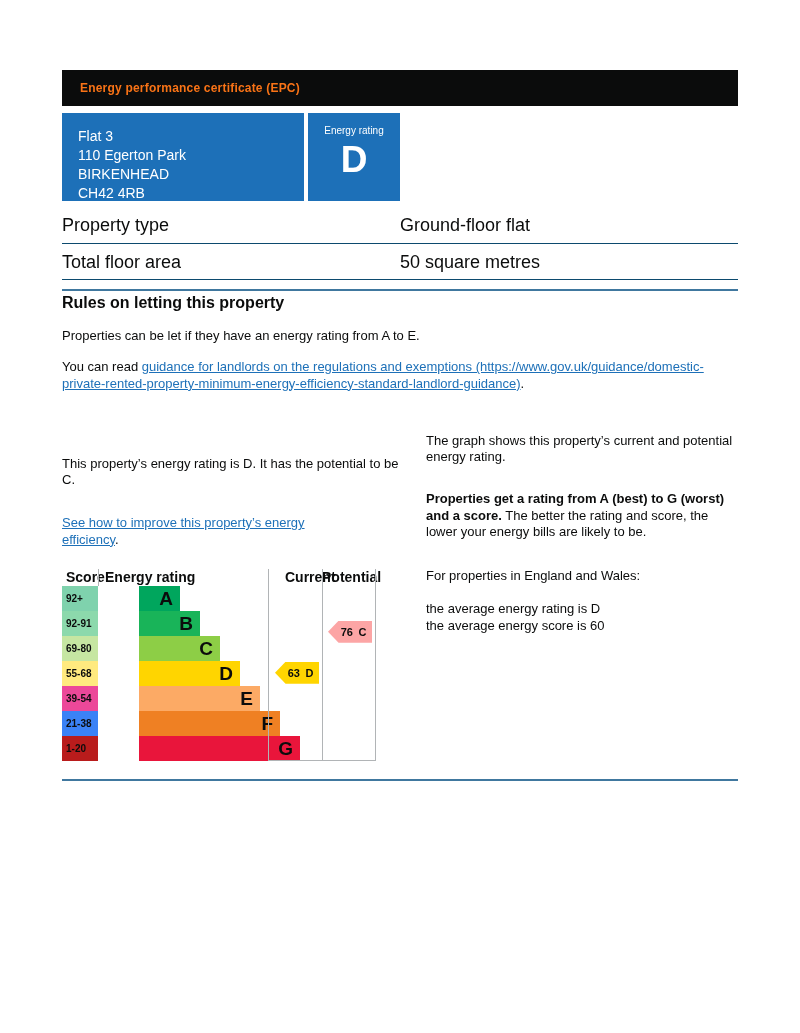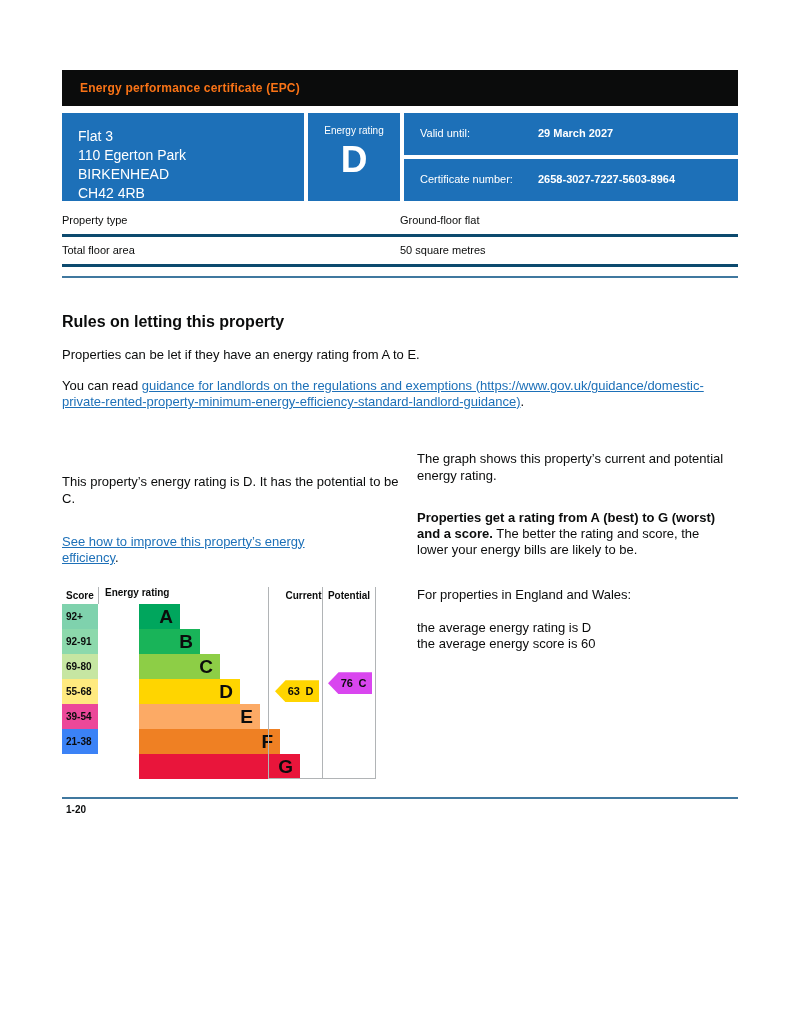--- a/index.html
+++ b/index.html
@@ -21,43 +21,43 @@
   .rating-box { width:92px; text-align:center; padding-top:12px; }
   .rating-box .rating-label { font-size:10px; }
   .rating-box .rating-letter { font-size:37px; font-weight:bold; line-height:1.1; margin-top:2px; }
   .meta-col { flex:1; display:flex; flex-direction:column; gap:4px; }
   .meta-box { flex:1; display:flex; align-items:center; font-size:11px; padding-left:16px; }
   .meta-box .meta-label { width:118px; }
   .meta-box .meta-value { font-weight:bold; }
 
   
   .prop-table { margin-top:6px; }
-  .prop-row { display:grid; grid-template-columns:338px 1fr; padding:7px 0 6px 0; border-bottom:3px solid #0c4a6e; font-size:11px; }
+  .prop-row { display:grid; grid-template-columns:338px 1fr; padding:7px 0 6px 0; border-bottom:1px solid #0c4a6e; font-size:18px; }
 
   hr.blue-rule { border:none; border-top:2px solid #40789f; margin-top:9px; }
 
   
-  h2 { font-size:16px; font-weight:bold; margin-top:34px; }
+  h2 { font-size:16px; font-weight:bold; margin-top:2px; }
   .rules p { margin-top:15px; }
   a { color:#1d70b8; text-decoration:underline; }
 
   .rating-section { display:flex; margin-top:41px; }
   .col-left { width:340px; }
-  .col-right { width:312px; margin-left:15px; }
+  .col-right { width:312px; margin-left:24px; }
   .col-left h2 { margin-top:0; }
   .col-left .intro { margin-top:23px; }
   .col-left .improve-link { display:block; margin-top:27px; width:290px; }
   .col-right p { margin-top:0; }
   .col-right .p2 { margin-top:26px; }
   .col-right .p3 { margin-top:28px; }
   .col-right .avg { margin-top:17px; }
 
   
   .epc-chart { position:relative; width:314px; margin-top:21px; font-size:11px; }
-  .chart-header { display:flex; height:17px; font-weight:bold; font-size:10px; align-items:center; }
+  .chart-header { display:flex; height:17px; font-weight:bold; font-size:14px; align-items:flex-start; }
   .ch-score { width:36px; padding-left:4px; }
   .ch-rating { width:170px; padding-left:6px; border-left:1px solid #b1b4b6; height:17px; }
   .ch-current { width:54px; text-align:center;padding-left:17px; }
   .ch-potential { width:54px; text-align:center; }
   .chart-row { display:flex; height:25px;gap:41px; }
   .chart-score { width:36px; font-weight:bold; font-size:10px; padding-left:4px; line-height:25px; }
   .chart-bar { font-weight:bold; font-size:19px; line-height:25px; text-align:right; padding-right:7px; color:#0b0c0c; }
   .col-line { position:absolute; top:0; bottom:0; width:0; border-left:1px solid #b1b4b6; }
   .col-bottom { position:absolute; left:206px; width:108px; bottom:0; border-bottom:1px solid #b1b4b6; }
   .marker {
@@ -78,30 +78,20 @@
   <div class="summary-boxes">
     <div class="box address-box">
       <div>Flat 3</div>
       <div>110 Egerton Park</div>
       <div>BIRKENHEAD</div>
       <div>CH42 4RB</div>
     </div>
     <div class="box rating-box">
       <div class="rating-label">Energy rating</div>
       <div class="rating-letter">D</div>
-    </div>
-    <div class="meta-col">
-      <div class="box meta-box">
-        <span class="meta-label">Valid until:</span>
-        <span class="meta-value">29 March 2027</span>
-      </div>
-      <div class="box meta-box">
-        <span class="meta-label">Certificate number:</span>
-        <span class="meta-value">2658-3027-7227-5603-8964</span>
-      </div>
     </div>
   </div>
 
   <div class="prop-table">
     <div class="prop-row">
       <span>Property type</span>
       <span>Ground-floor flat</span>
     </div>
     <div class="prop-row">
       <span>Total floor area</span>
@@ -149,30 +139,30 @@
             </div>
             <div class="chart-row">
               <div class="chart-score" style="background: #ec4899;">39-54</div>
               <div class="chart-bar" style="background: rgb(252, 170, 101); width: 121px;">E</div>
             </div>
             <div class="chart-row">
               <div class="chart-score" style="background: #3b82f6;">21-38</div>
               <div class="chart-bar" style="background: rgb(239, 128, 35); width: 141px;">F</div>
             </div>
             <div class="chart-row">
-              <div class="chart-score" style="background: #e5e5e5; margin-top: 43px;">1-20</div>
+              <div class="chart-score" style="background: #b91c1c;">1-20</div>
               <div class="chart-bar" style="background: rgb(233, 21, 59); width: 161px;">G</div>
             </div>
           </div>
         <div class="col-line" style="left:206px"></div>
         <div class="col-line" style="left:260px"></div>
         <div class="col-line" style="left:313px"></div>
         <div class="col-bottom"></div>
         <div class="marker" style="top: 93px; left: 213px; background: rgb(255, 213, 0);">63 D</div>
-        <div class="marker" style="top: 85px; left: 266px; background: #d946ef;">76 C</div>
+        <div class="marker" style="top: 52px; left: 266px; background: #fca5a5;">76 C</div>
       </div>
     </div>
 
     <div class="col-right">
       <p>The graph shows this property’s current and potential energy rating.</p>
       <p class="p2"><b>Properties get a rating from A (best) to G (worst) and a score.</b><span> The better the rating and score, the lower your energy bills are likely to be.</span></p>
       <p class="p3">For properties in England and Wales:</p>
       <div class="avg">the average energy rating is D</div>
       <div>the average energy score is 60</div>
     </div>

